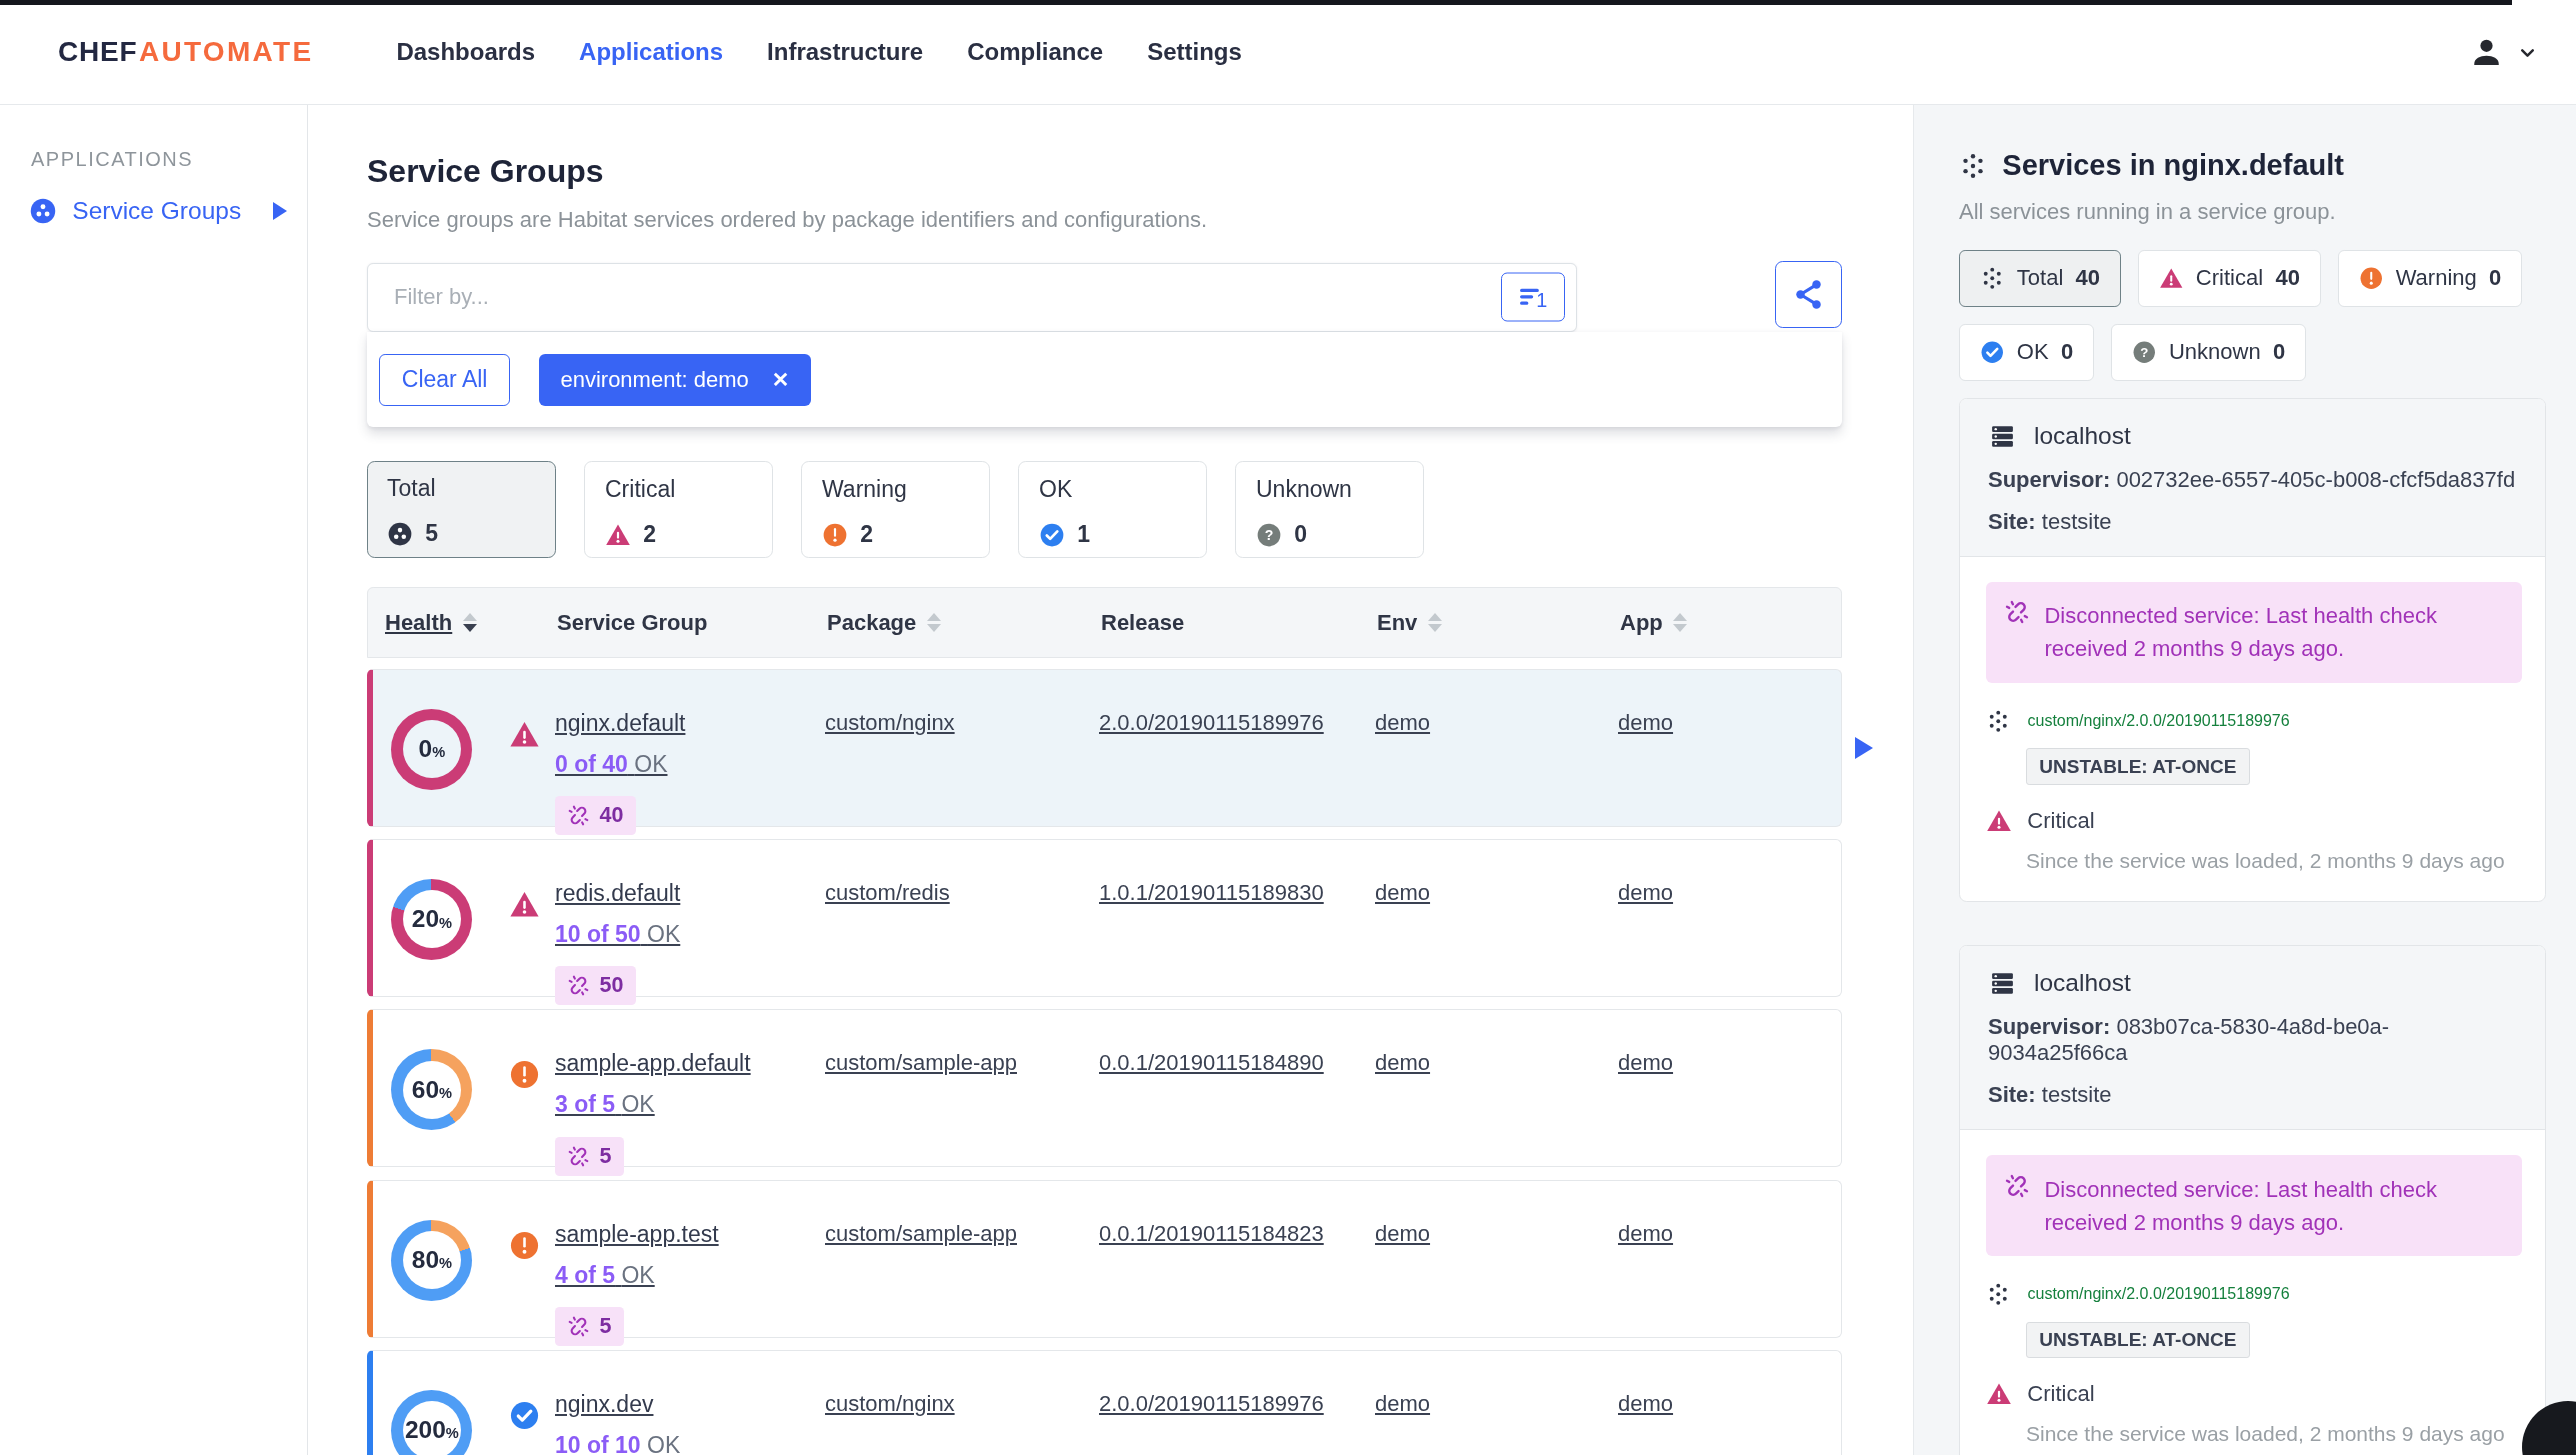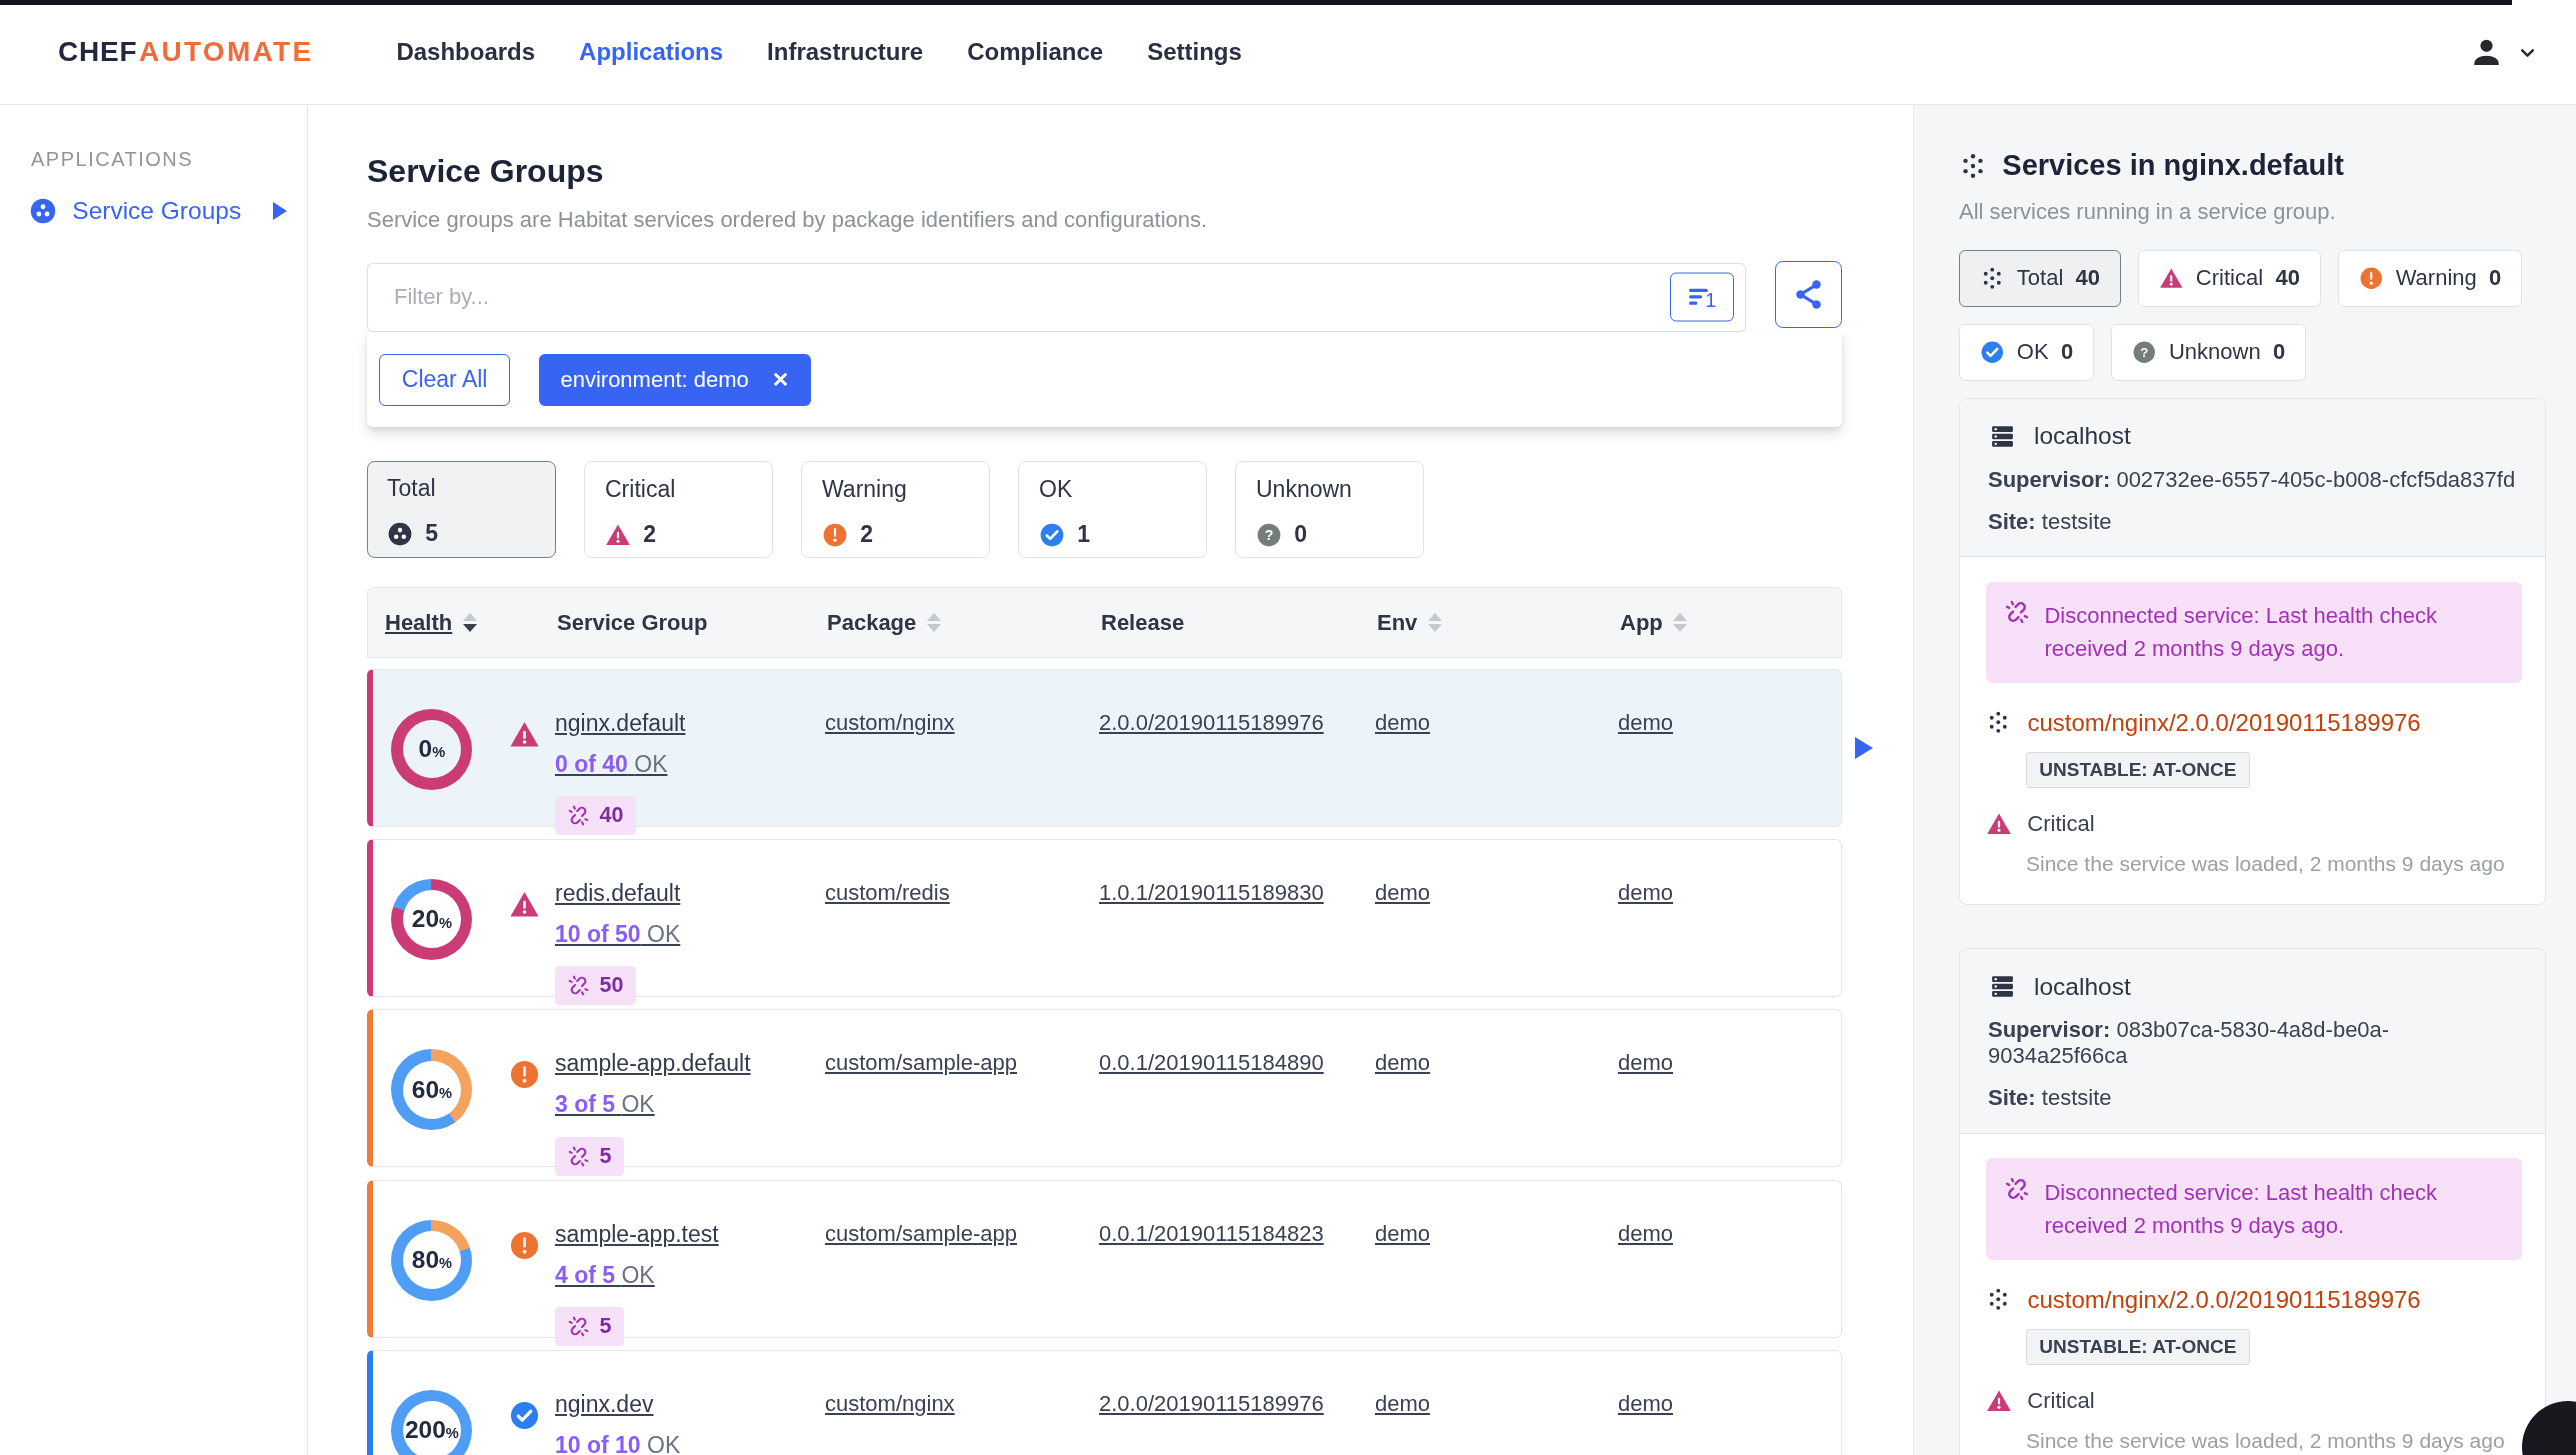--- a/index.html
+++ b/index.html
@@ -31,21 +31,21 @@
   .side-item { margin:26px 20px 0 29px; display:flex; align-items:center; gap:15.3px; font-size:24.5px; color:#3864f4; cursor:pointer; }
   .side-item .caret-r { margin-left:auto; width:0; height:0; border-left:14px solid #3864f4; border-top:9.2px solid transparent; border-bottom:9.2px solid transparent; }
 
   
   main.content { position:absolute; top:105px; left:309px; width:1603px; bottom:0; background:#fff; padding-left:58px; }
   h1.page-title { margin:48px 0 0; font-size:32px; font-weight:700; color:#1e2438; }
   .page-desc { margin-top:17px; font-size:22px; color:#8b9298; }
 
   .filter-area { position:relative; margin-top:28px; width:1475px; height:166px; }
   .filter-input-wrap {
-    position:absolute; left:0; top:1.5px; width:1379px; height:69px; background:#fff;
+    position:absolute; left:0; top:1.5px; width:1210px; height:69px; background:#fff;
     border:0.8px solid #dde2e6; border-radius:6.1px; display:flex; align-items:center;
     box-shadow:0 0.8px 2.3px rgba(60,70,90,.08);
   }
   .filter-input-wrap input {
     border:none; outline:none; flex:1; font-size:22px; color:#3a4152; padding-left:26px;
     font-family:"Liberation Sans", sans-serif; background:transparent;
   }
   .filter-input-wrap input::placeholder { color:#a9afb6; }
   .filter-count-btn {
     position:absolute; right:10.7px; top:50%; transform:translateY(-50%);
@@ -145,21 +145,21 @@
   .svc-head { background:#f4f6f8; border-bottom:0.8px solid #e2e5e8; padding:23px 28px 21.5px; }
   .host-row { display:flex; align-items:center; gap:17px; font-size:24.5px; color:#2f3545; }
   .meta-line { margin-top:16px; font-size:22px; color:#3a4152; }
   .meta-line b { font-weight:700; }
   .svc-body { padding:24.5px 23px 28px 26px; }
   .svc-alert {
     background:#f8e1f8; border-radius:6.1px; padding:17.6px 18.4px; display:flex; gap:14px;
     font-size:22px; line-height:1.5; color:#a132b8; align-items:flex-start;
   }
   .svc-alert .txt { max-width:475px; }
-  .pkg-row { margin-top:26px; display:flex; align-items:center; gap:17px; font-size:24px; color:#c2410c; }
+  .pkg-row { margin-top:26px; display:flex; align-items:center; gap:17px; font-size:16px; color:#15803d; }
   .channel-badge {
     margin:15.3px 0 0 40px; display:inline-block; background:#f2f3f4; border:0.8px solid #d9dcdf;
     border-radius:3.1px; padding:6.1px 12.3px; font-size:19px; font-weight:700; color:#3a4152;
   }
   .health-line { margin-top:23px; display:flex; align-items:center; gap:15.3px; font-size:22px; color:#3a4152; }
   .health-note { margin:15.3px 0 0 40px; font-size:21px; color:#9aa0a5; }
 
   .corner-blob { position:absolute; right:-38px; bottom:-38px; width:92px; height:92px; border-radius:50%; background:#17191e; z-index:60; }
   svg { display:block; }
 </style>

